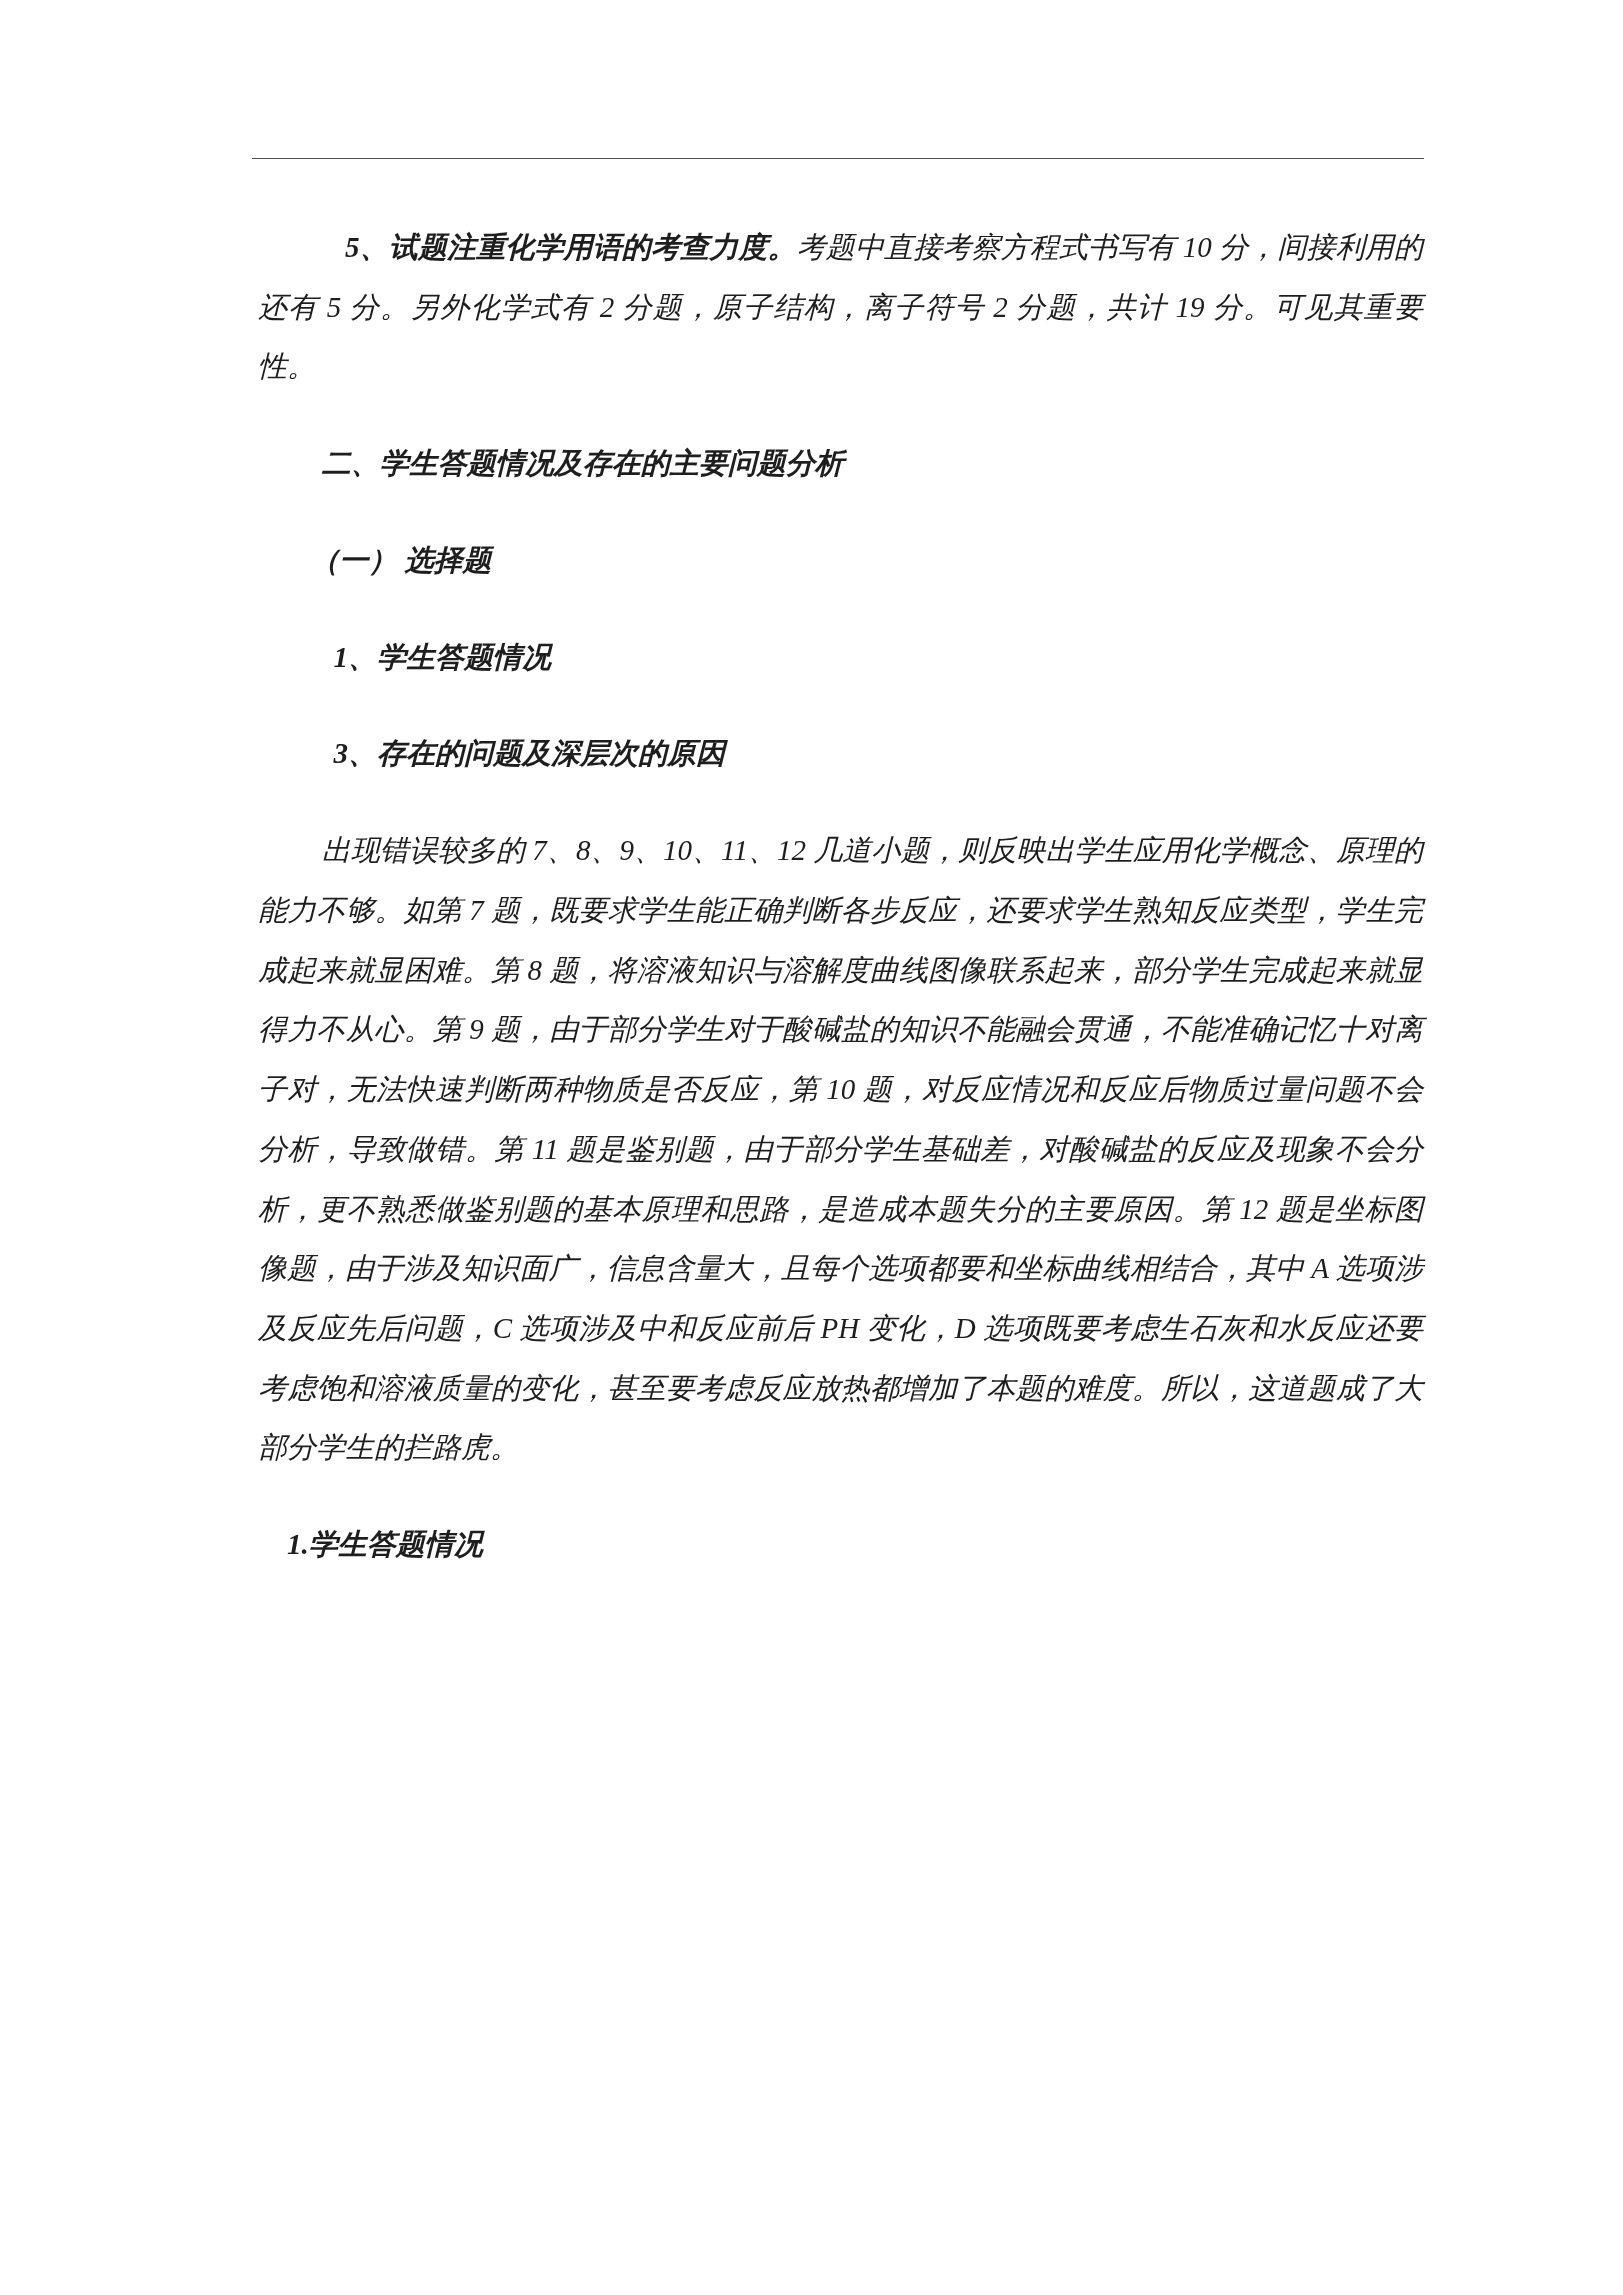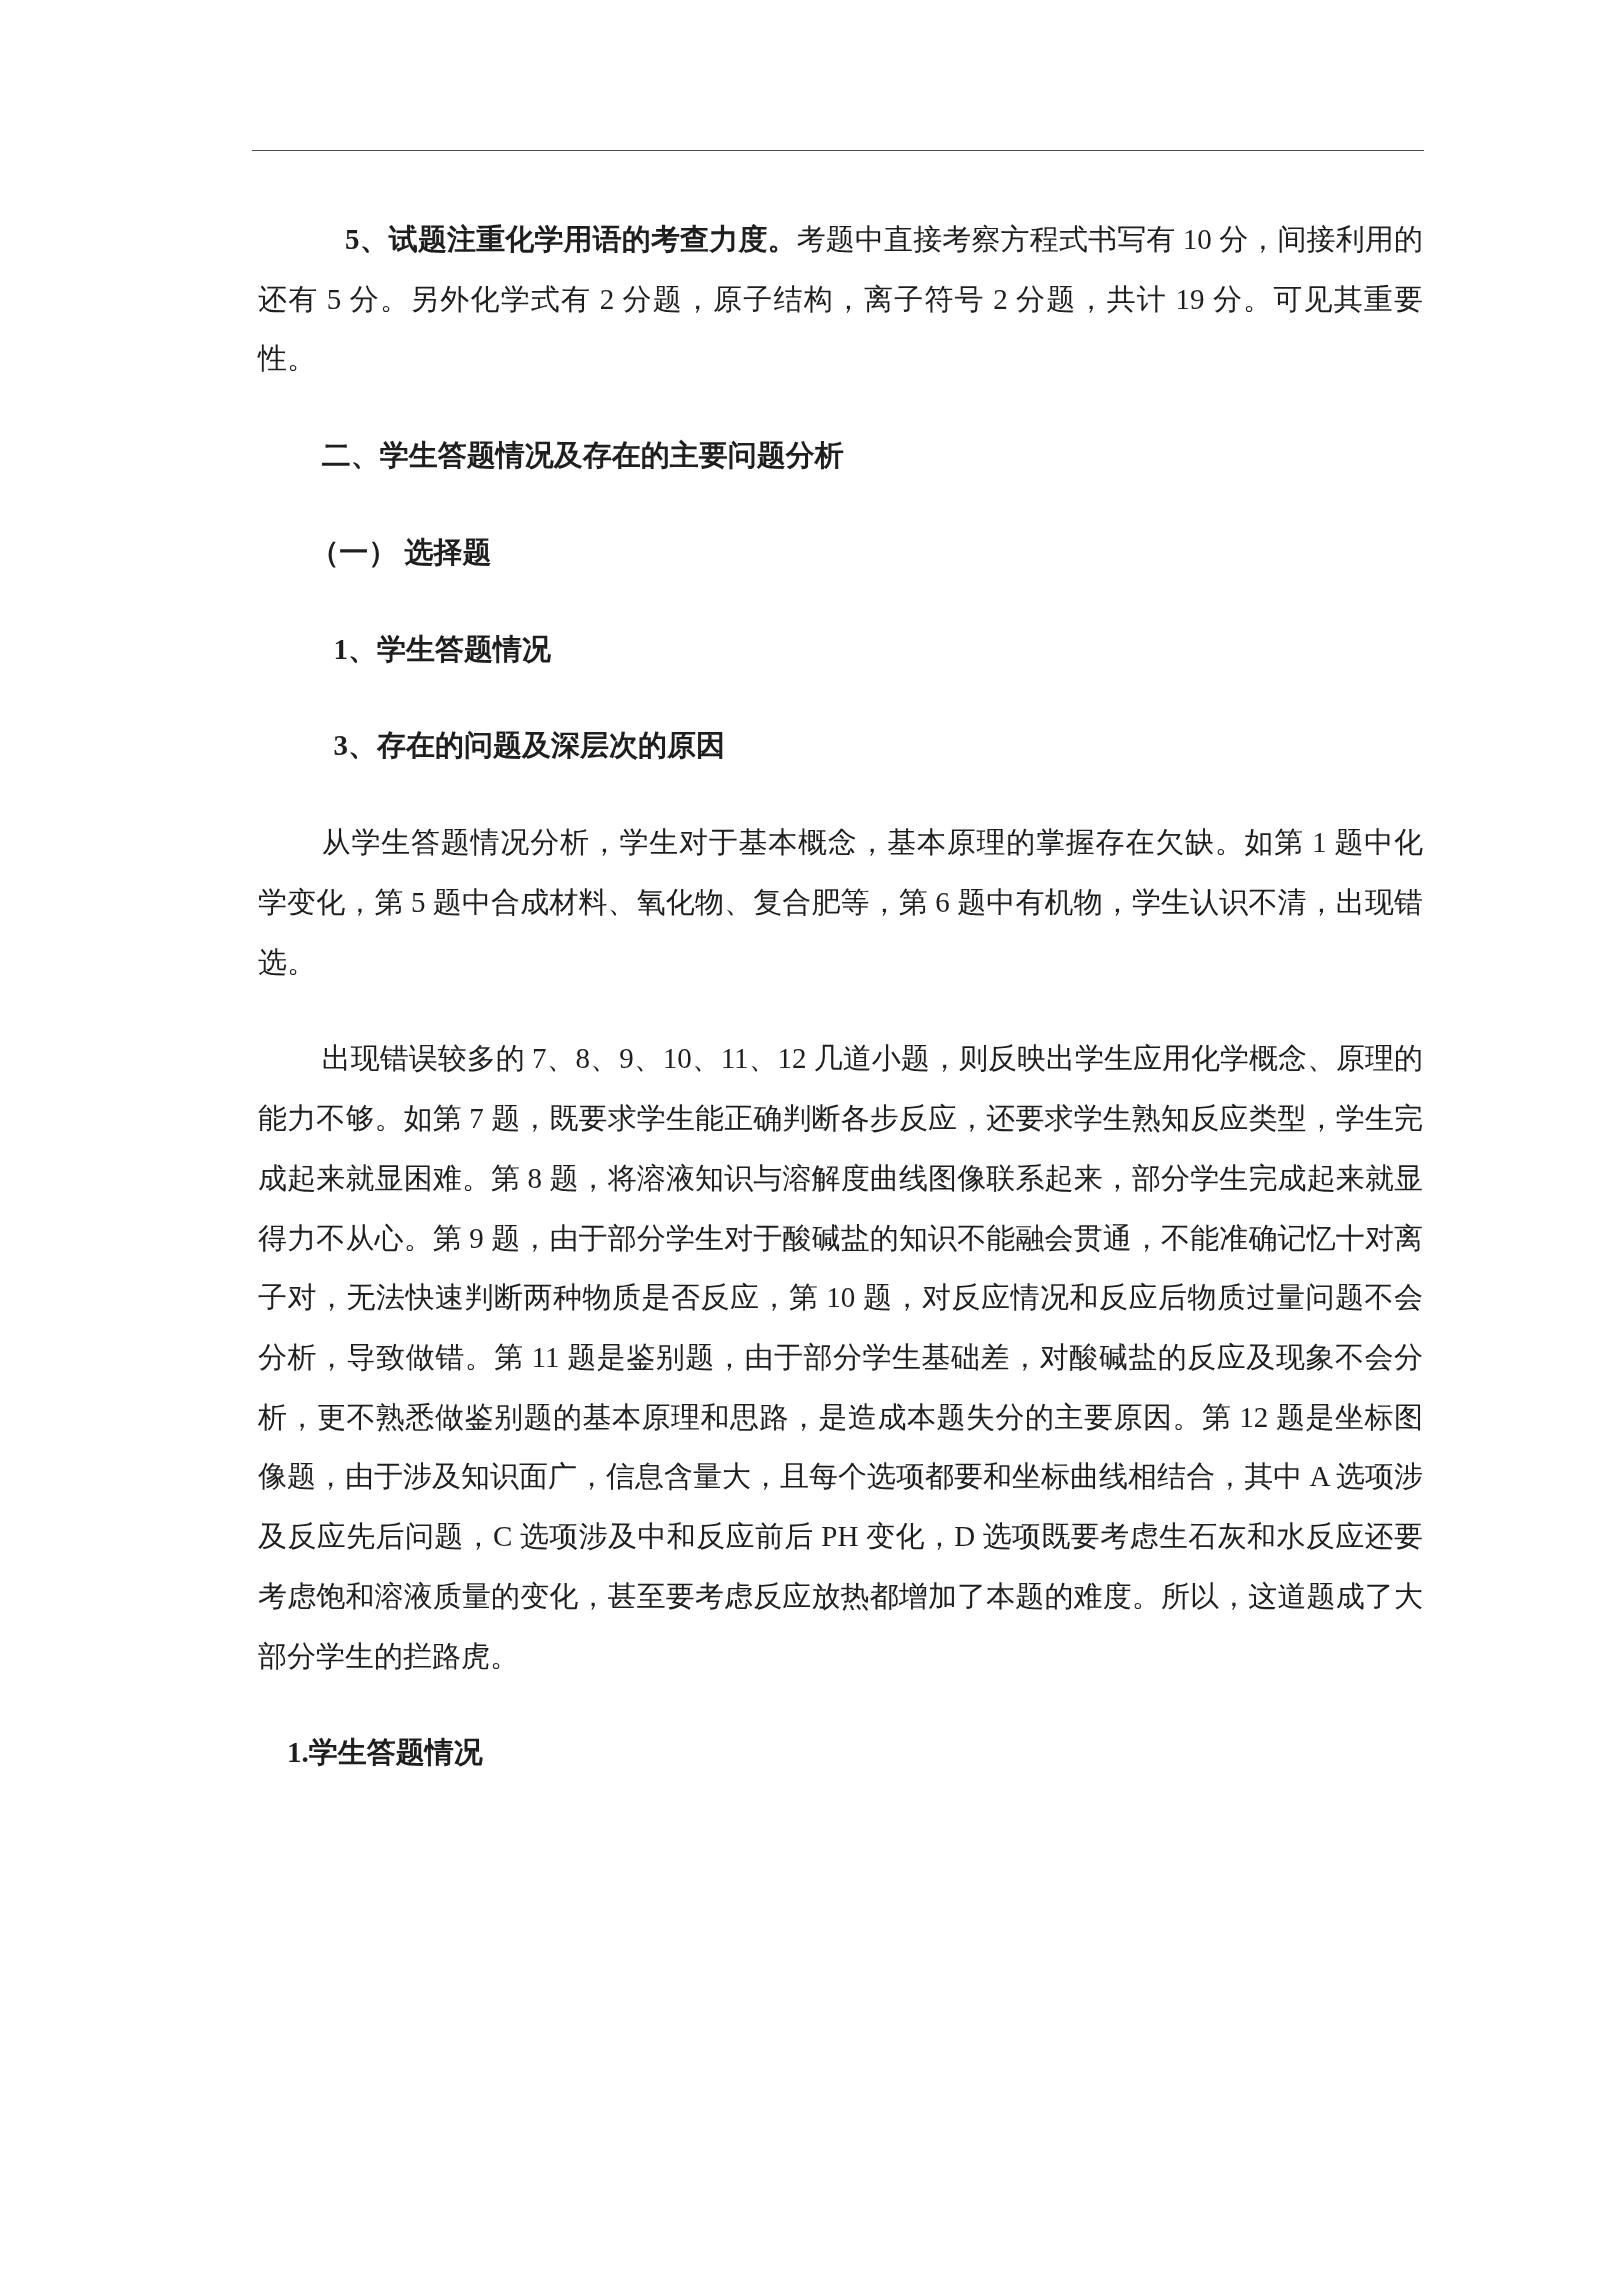--- a/index.html
+++ b/index.html
@@ -1,27 +1,28 @@
 <!DOCTYPE html>
 <html style="font-size:9px"><head>
 <meta charset="utf-8">
 <style>
   * { margin: 0; padding: 0; box-sizing: border-box; }
   html, body { background: #ffffff; }
   .page {
     position: relative;
     width: 1623px;
     height: 1946px;
-    margin: 4px auto;
+    margin: 12px auto;
     background: #ffffff;
     font-family: "Liberation Serif", "DejaVu Serif", serif;
     font-size: 29px;
     line-height: 2.06;
     color: #1e1e1e;
     overflow: hidden;
+    font-style: italic;
   }
   .header-rule {
     position: absolute;
     top: 146px;
     left: 252px;
     width: 1172px;
     border-top: 1.7px solid #4d4d4d;
   }
   .content {
     position: absolute;
@@ -67,21 +68,20 @@
 
     <div class="block heading h-section">二、学生答题情况及存在的主要问题分析</div>
 
     <div class="block heading h-sub-paren1">（一） 选择题</div>
 
     <div class="block heading h-num1">1、学生答题情况</div>
 
 
     <div class="block heading h-num2">3、存在的问题及深层次的原因</div>
 
-    <p class="block p-reason1">从学生答题情况分析，学生对于基本概念，基本原理的掌握存在欠缺。如第 1 题中化学变化，第 5 题中合成材料、氧化物、复合肥等，第 6 题中有机物，学生认识不清，出现错选。</p>
 
     <p class="block p-reason2">出现错误较多的 7、8、9、10、11、12 几道小题，则反映出学生应用化学概念、原理的能力不够。如第 7 题，既要求学生能正确判断各步反应，还要求学生熟知反应类型，学生完成起来就显困难。第 8 题，将溶液知识与溶解度曲线图像联系起来，部分学生完成起来就显得力不从心。第 9 题，由于部分学生对于酸碱盐的知识不能融会贯通，不能准确记忆十对离子对，无法快速判断两种物质是否反应，第 10 题，对反应情况和反应后物质过量问题不会分析，导致做错。第 11 题是鉴别题，由于部分学生基础差，对酸碱盐的反应及现象不会分析，更不熟悉做鉴别题的基本原理和思路，是造成本题失分的主要原因。第 12 题是坐标图像题，由于涉及知识面广，信息含量大，且每个选项都要和坐标曲线相结合，其中 A 选项涉及反应先后问题，C 选项涉及中和反应前后 PH 变化，D 选项既要考虑生石灰和水反应还要考虑饱和溶液质量的变化，甚至要考虑反应放热都增加了本题的难度。所以，这道题成了大部分学生的拦路虎。</p>
 
 
     <div class="block heading h-fill-num1">1.学生答题情况</div>
 
   </div>
 
   <div class="page-number">1</div>
 

